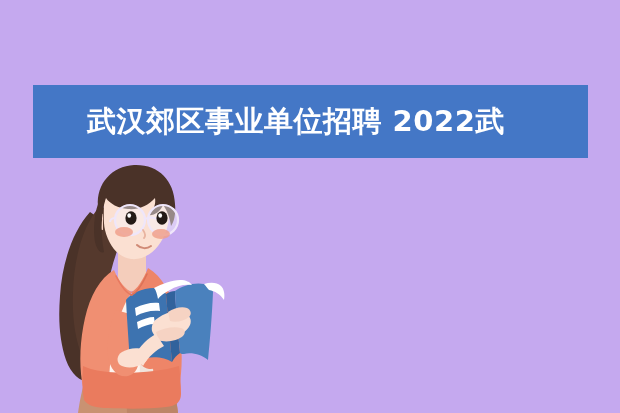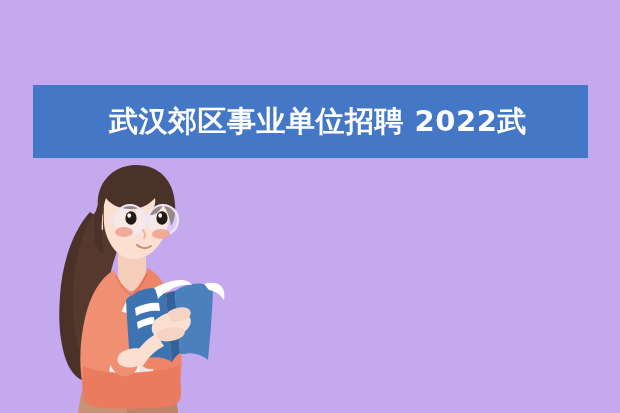--- a/index.html
+++ b/index.html
@@ -36,21 +36,21 @@
     box-sizing: border-box;
     display: flex;
     align-items: center;
   }
   #title-text {
     color: #ffffff;
     font-size: 29px;
     font-weight: bold;
     letter-spacing: 0.5px;
     white-space: nowrap;
-    padding-left: 76px;
+    padding-left: 54px;
     line-height: 1;
     font-family: "DejaVu Sans", "Liberation Sans", sans-serif;
     text-align: right;
   }
   #illustration {
     position: absolute;
     left: 30px;
     top: 160px;
     width: 230px;
     height: 253px;

